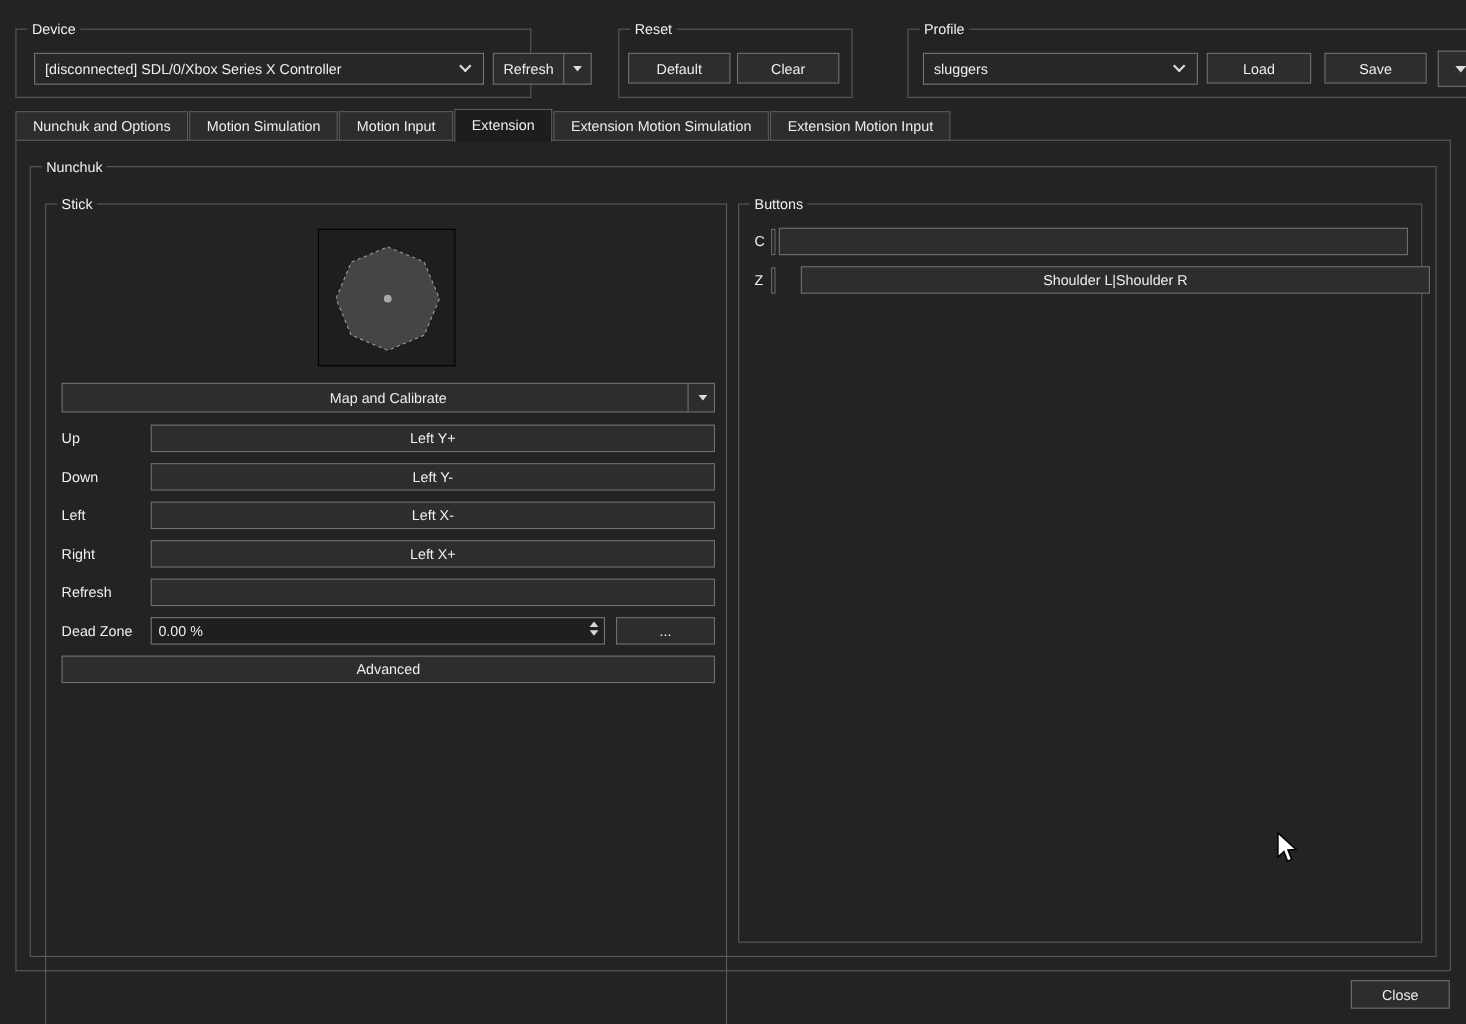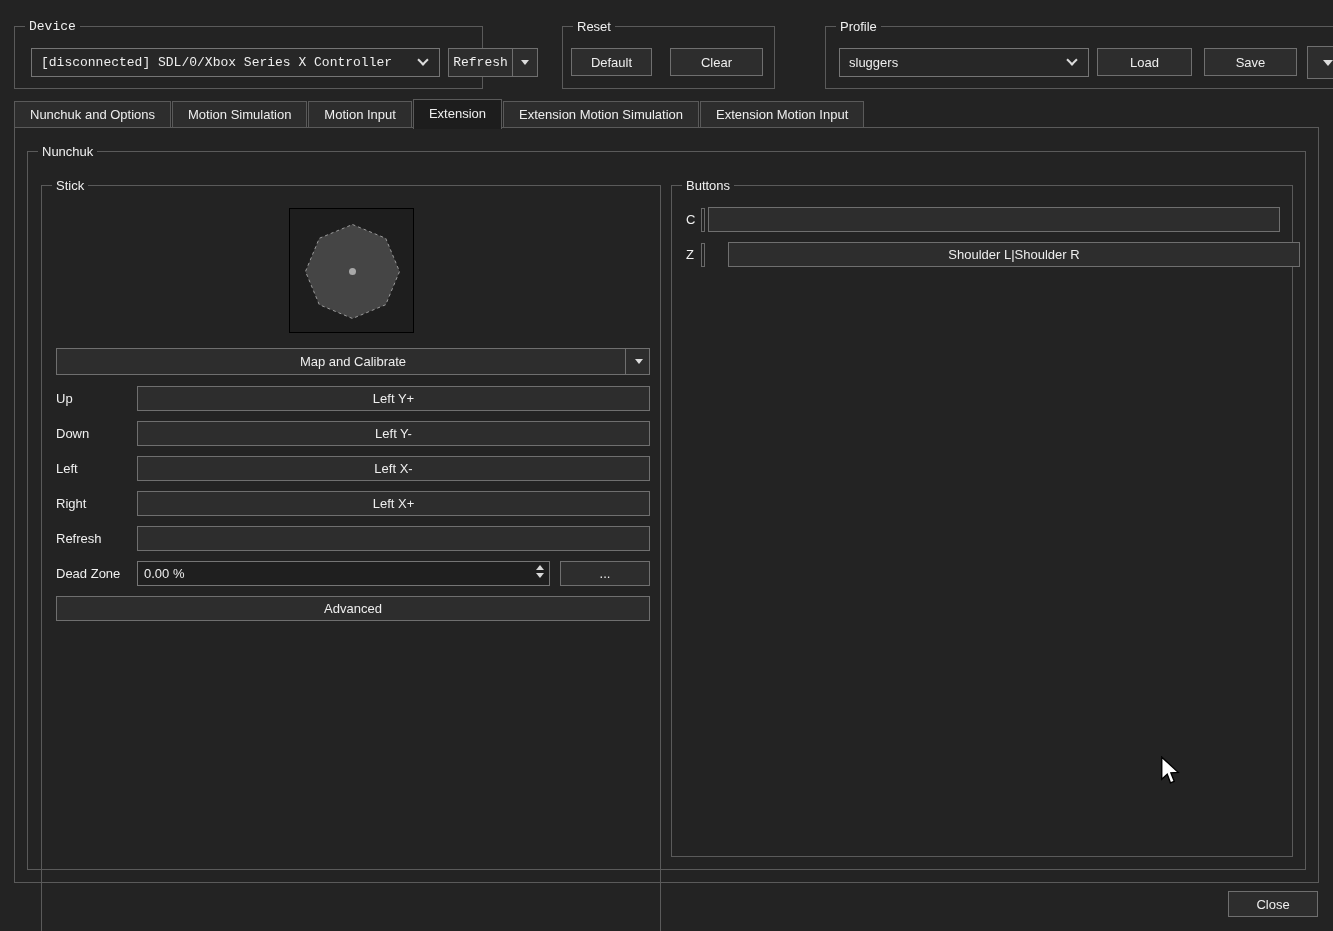--- a/index.html
+++ b/index.html
@@ -162,37 +162,37 @@
     width:125px; height:125px;
     background:#1e1e1e;
     border:1px solid #000000;
   }
 
   .cursor { position:absolute; left:1161px; top:756px; z-index:10; }
 </style>
 </head>
 <body>
 
-<div class="groupbox" style="left:14px; top:26px; width:469px; height:63px;font-family:Liberation Mono, monospace;">
+<div class="groupbox" style="left:14px; top:26px; width:469px; height:63px;">
   <span class="gb-label">Device</span>
   <div class="field" style="left:16px; top:21px; width:409px; height:29px;">
     <span>[disconnected] SDL/0/Xbox Series X Controller</span>
     <span class="chevron"></span>
   </div>
   <div class="btn" style="left:433px; top:21px; width:65px; height:29px;">
     <span>Refresh</span>
   </div>
   <div class="btn" style="left:497px; top:21px; width:26px; height:29px;">
     <span class="tri-down small"></span>
   </div>
 </div>
 
 <div class="groupbox" style="left:562px; top:26px; width:213px; height:63px;">
   <span class="gb-label">Reset</span>
-  <div class="btn" style="left:8px; top:21px; width:81px; height:28px;">
+  <div class="btn" style="left:8px; top:21px; width:93px; height:28px;">
     <span>Default</span>
   </div>
   <div class="btn" style="left:107px; top:21px; width:93px; height:28px;">
     <span>Clear</span>
   </div>
 </div>
 
 <div class="groupbox" style="left:825px; top:26px; width:533px; height:63px;">
   <span class="gb-label">Profile</span>
   <div class="field" style="left:13px; top:21px; width:250px; height:29px;">

